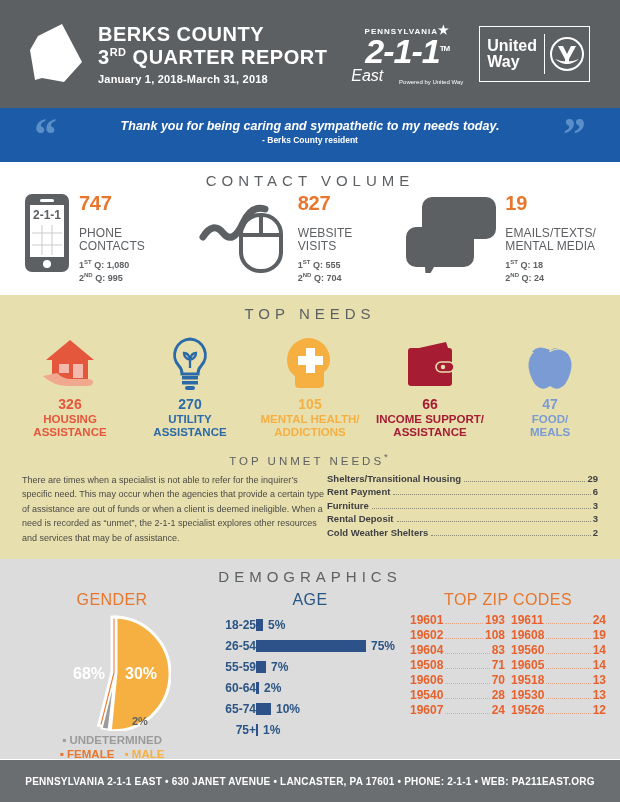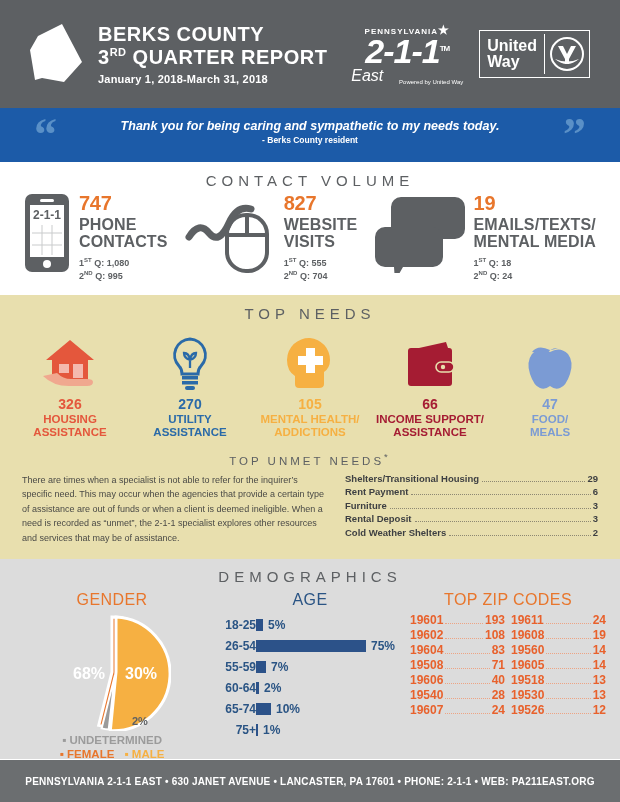--- a/index.html
+++ b/index.html
@@ -26,21 +26,21 @@
 
   .logos { margin-left: auto; display:flex; align-items:center; gap: 16px; padding-right: 8px;}
   .logo211 { color:#fff; text-align:center; position:relative; width:112px; }
   .logo211 .penn { font-size: 8px; letter-spacing: 1px; font-weight:700; display:block; text-align:center; }
   .logo211 .star { font-size: 12px; }
   .logo211 .num { font-size: 34px; font-weight: 800; font-style: italic; letter-spacing: -1px; line-height: .85; }
   .logo211 .num sup { font-size:8px; font-style:normal; vertical-align: super;}
   .logo211 .btm { display:flex; justify-content:space-between; align-items:flex-end; margin-top:1px;}
   .logo211 .east { font-size: 16px; font-style: italic; }
   .logo211 .pwr { font-size: 6px; }
-  .uwlogo { border: 1.5px solid #fff; display:flex; align-items:center; height: 48px; }
+  .uwlogo { border: 1.5px solid #fff; display:flex; align-items:center; height: 56px; }
   .uwtext { color:#fff; font-size: 16px; font-weight: 700; line-height: 1.0; padding: 4px 7px; text-align:left;}
   .uwmark { border-left: 1.5px solid #fff; padding: 3px 5px; display:flex; align-items:center; }
 
   
   .quote {
     background: #1c5ba8; color:#fff; height: 48px;
     display:flex; align-items:center; justify-content:center; position:relative;
   }
   .qmark { font-size: 46px; color:#5a90c7; line-height: 0; font-family:"Liberation Serif", serif; font-weight:700;}
   .qleft { position:absolute; left: 34px; top: 27px;}
@@ -56,35 +56,35 @@
     color:#5d6063; font-weight: 400; padding: 10px 0 6px 0;
   }
   .sec-title.small { font-size: 11.5px; letter-spacing: 3px; }
 
   
   .contact { background:#fff; height: 133px; padding: 0 10px; }
   .cv-row { display:flex; justify-content:space-between; align-items:flex-start; padding: 0 14px; margin-top:-2px; }
   .cv-item { display:flex; align-items:flex-start; gap: 9px; }
   .cv-icon { flex:0 0 auto; }
   .cv-num { font-size: 20px; font-weight: 800; color:#e8762c; line-height: 1; letter-spacing:-.3px;}
-  .cv-lbl { font-size: 16px; font-weight: 700; color:#5d6063; line-height: 1.08; margin-top: 3px; letter-spacing:.1px;}
+  .cv-lbl { font-size: 12px; font-weight: 400; color:#5d6063; line-height: 1.08; margin-top: 14px; letter-spacing:.1px;}
   .cv-sub { font-size: 9px; font-weight: 700; color:#5d6063; margin-top: 5px; line-height:1.35;}
   .cv-sub sup { font-size: 6px; vertical-align: super; }
 
   
   .needs { background:#e8dfae; padding-bottom: 4px; }
   .needs-row { display:flex; justify-content:space-around; align-items:flex-end; padding: 2px 10px 0 10px; }
   .need { width: 112px; text-align:center; }
   .need-ic { height: 62px; display:flex; align-items:flex-end; justify-content:center; }
   .need-num { font-size: 14px; font-weight: 800; margin-top: 5px; line-height:1; }
   .need-lbl { font-size: 11.5px; font-weight: 800; line-height: 1.12; margin-top: 2px; }
 
   
   .unmet { background:#e8dfae; padding: 2px 22px 10px 22px; }
-  .unmet-body { display:flex; gap: 18px; }
+  .unmet-body { display:flex; }
   .unmet-p { flex: 0 0 305px; font-size: 9px; color:#4a4a46; line-height: 1.62; }
   .unmet-list { flex:1; }
   .unmet-row { display:flex; align-items:baseline; font-size: 9.5px; font-weight:800; color:#3d3f42; margin-bottom: 2.5px;}
   .unmet-row .nm { white-space:nowrap; }
   .unmet-row .dots { flex:1; border-bottom: 1.5px dotted #8d8873; margin: 0 2px 2px 3px; }
   .unmet-row .vl { white-space:nowrap; }
 
   
   .demo { background:#dcdcdc; height: 200px; position:relative; }
   .demo .sec-title { padding-top: 9px; }
@@ -459,21 +459,21 @@
                 <span class="zv">83</span>
               </div>
             <div class="zip-row">
                 <span class="zc">19508</span>
                 <span class="zd"></span>
                 <span class="zv">71</span>
               </div>
             <div class="zip-row">
                 <span class="zc">19606</span>
                 <span class="zd"></span>
-                <span class="zv">40</span>
+                <span class="zv">70</span>
               </div>
             <div class="zip-row">
                 <span class="zc">19540</span>
                 <span class="zd"></span>
                 <span class="zv">28</span>
               </div>
             <div class="zip-row">
                 <span class="zc">19607</span>
                 <span class="zd"></span>
                 <span class="zv">24</span>

